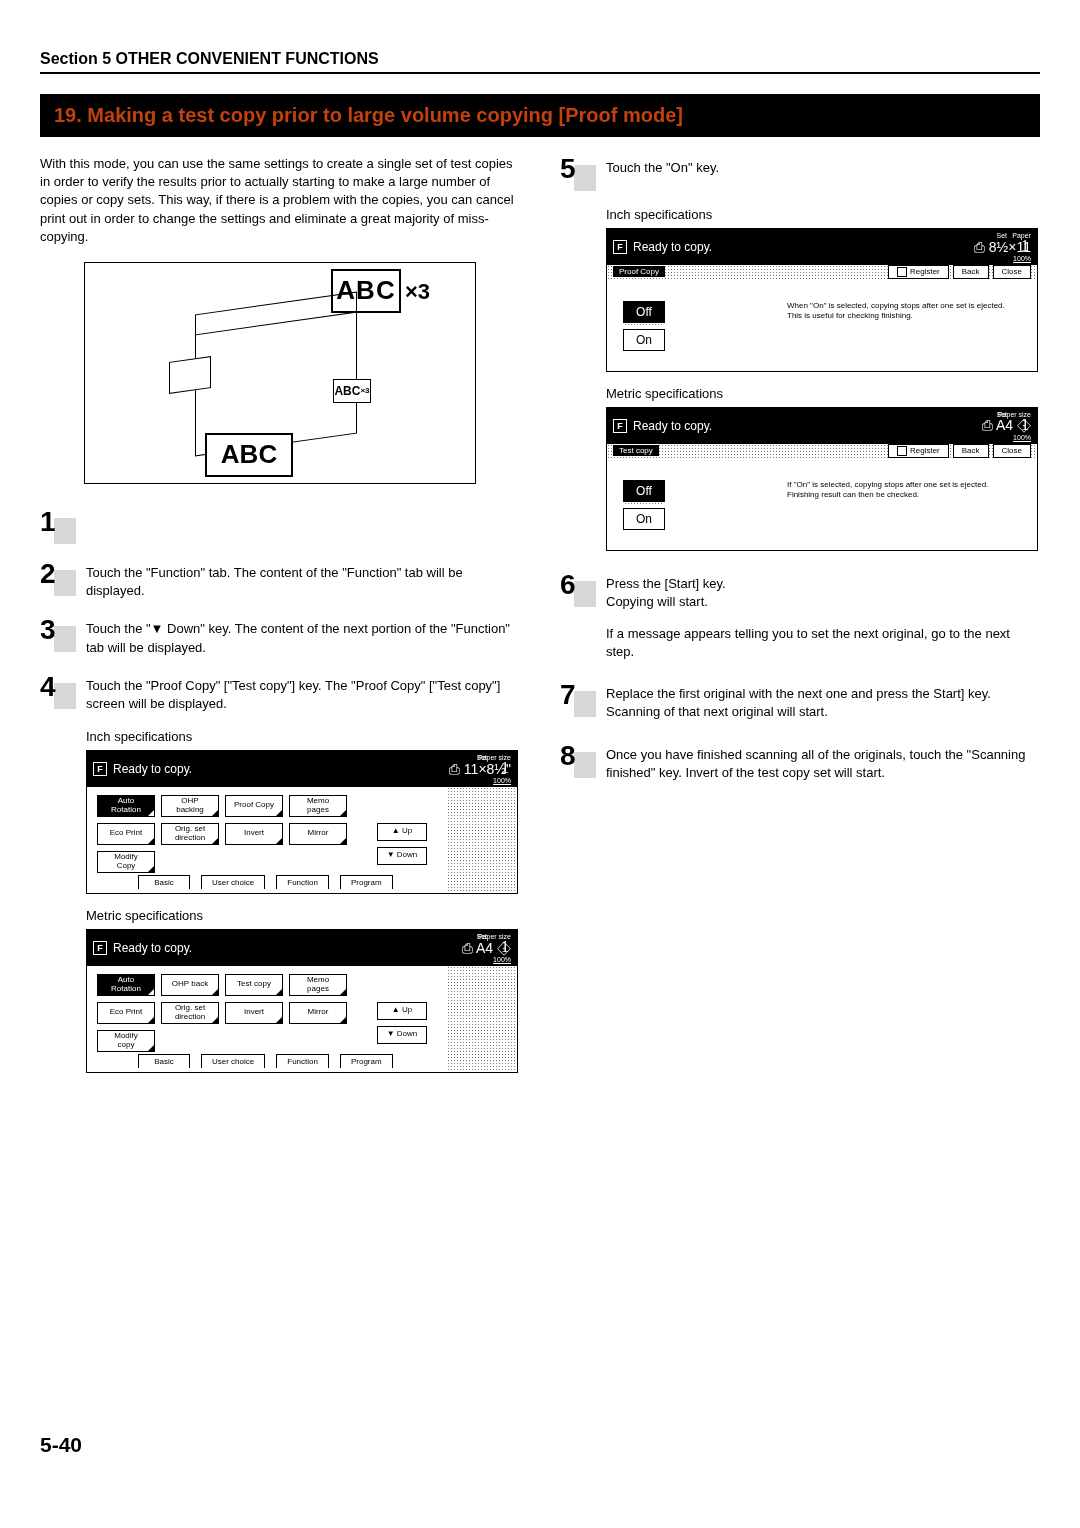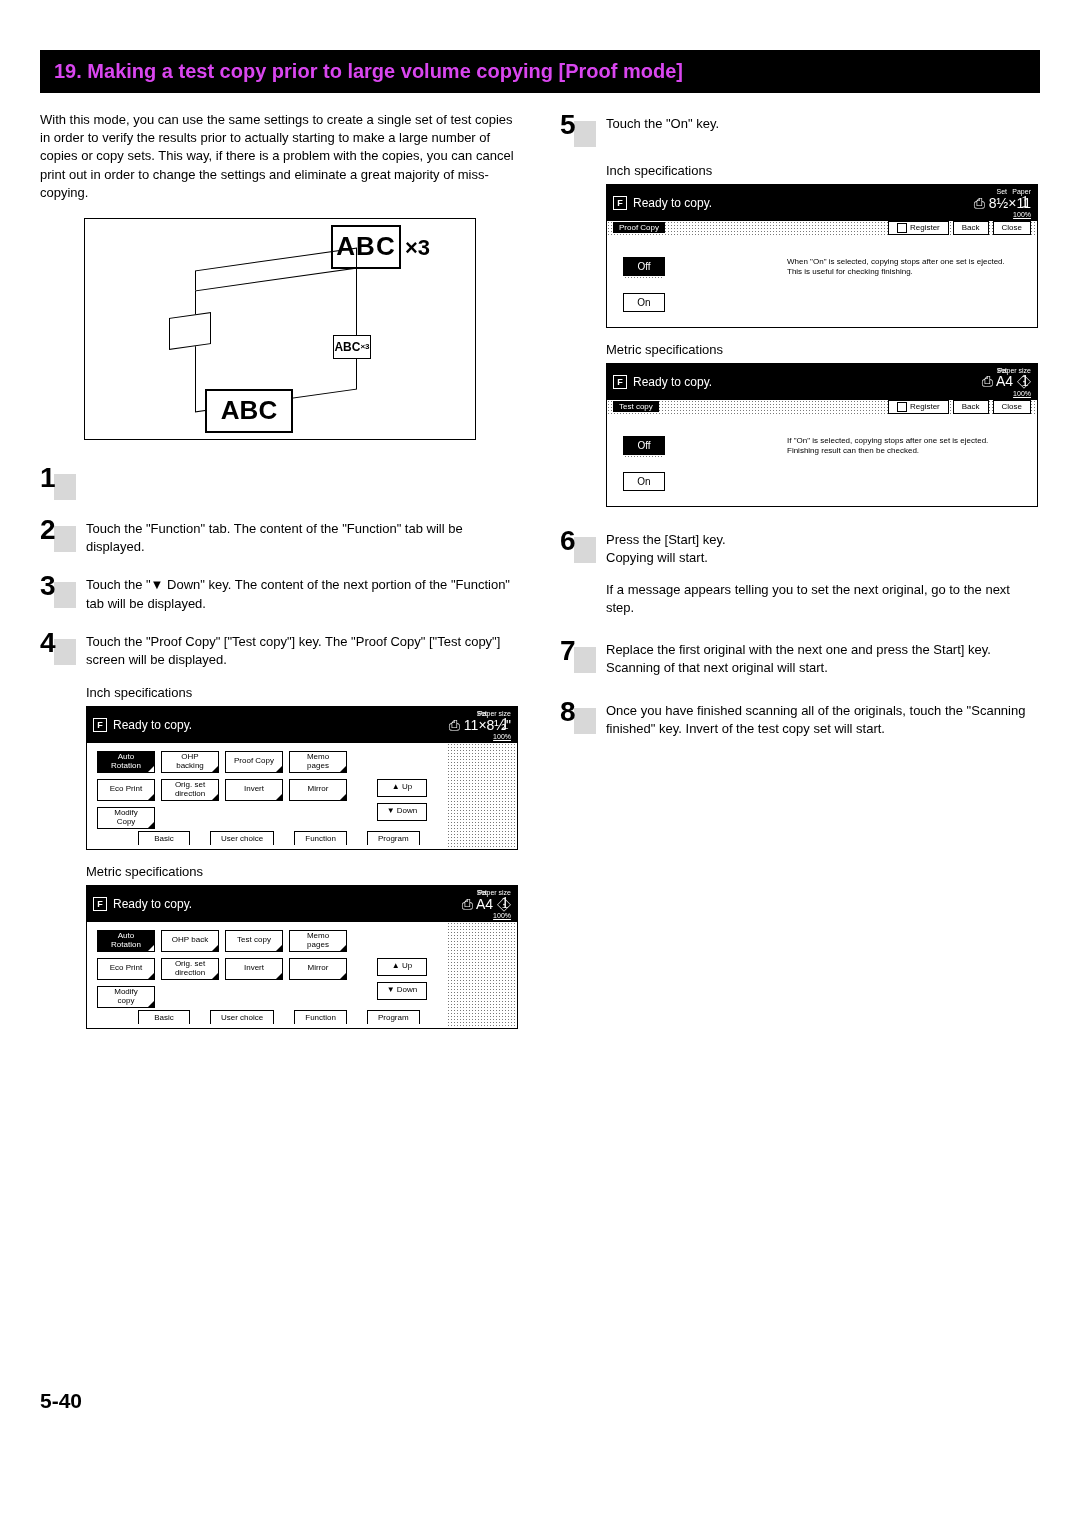--- a/index.html
+++ b/index.html
@@ -18,21 +18,21 @@
   }
   .section-header {
     font-weight: bold;
     font-size: 16px;
     border-bottom: 2px solid #000;
     padding-bottom: 4px;
     margin-bottom: 20px;
   }
   .title-bar {
     background: #000;
-    color: #d946ef;
+    color: #c2410c;
     font-weight: bold;
     font-size: 20px;
     padding: 10px 14px;
     margin-bottom: 18px;
   }
   .columns {
     display: flex;
     gap: 40px;
   }
   .col {
@@ -256,21 +256,21 @@
     border-left: 6px solid transparent;
     border-bottom: 6px solid #000;
   }
   .fn-btn.selected .corner { border-bottom-color: #fff; }
 
   .tabs-row {
     position: absolute;
     left: 10px;
     bottom: 4px;
     display: flex;
-    gap: 16px;
+    gap: 7px;
     padding-left: 41px;
   }
   .tab {
     border: 1px solid #000;
     border-bottom: none;
     padding: 2px 10px;
     font-size: 8px;
     background: #fff;
     min-width: 52px;
     text-align: center;
@@ -321,23 +321,23 @@
   }
   .onoff-col {
     position: absolute;
     left: 16px;
     top: 36px;
   }
   .onoff-btn {
     border: 1px solid #000;
     width: 40px;
     text-align: center;
-    font-size: 10px;
+    font-size: 12px;
     padding: 3px 0;
-    margin-bottom: 17px;
+    margin-bottom: 6px;
     background: #fff;
   }
   .onoff-btn.sel {
     background: #000;
     color: #fff;
     position: relative;
   }
   .onoff-btn.sel::after {
     content: "";
     position: absolute;
@@ -358,20 +358,21 @@
   .page-num {
     font-weight: bold;
     font-size: 21px;
     margin-top: 360px;
   }
 </style>
 </head>
 <body>
 
 <div class="page">
+  <div class="section-header">Section 5  OTHER CONVENIENT FUNCTIONS</div>
   <div class="title-bar">19. Making a test copy prior to large volume copying [Proof mode]</div>
 
   <div class="columns">
 
     <div class="col">
       <div class="intro-text">With this mode, you can use the same settings to create a single set of test copies in order to verify the results prior to actually starting to make a large number of copies or copy sets. This way, if there is a problem with the copies, you can cancel print out in order to change the settings and eliminate a great majority of miss-copying.</div>
 
       <div class="illustration">
         <div class="copier-top"></div>
         <div class="copier-body"></div>

